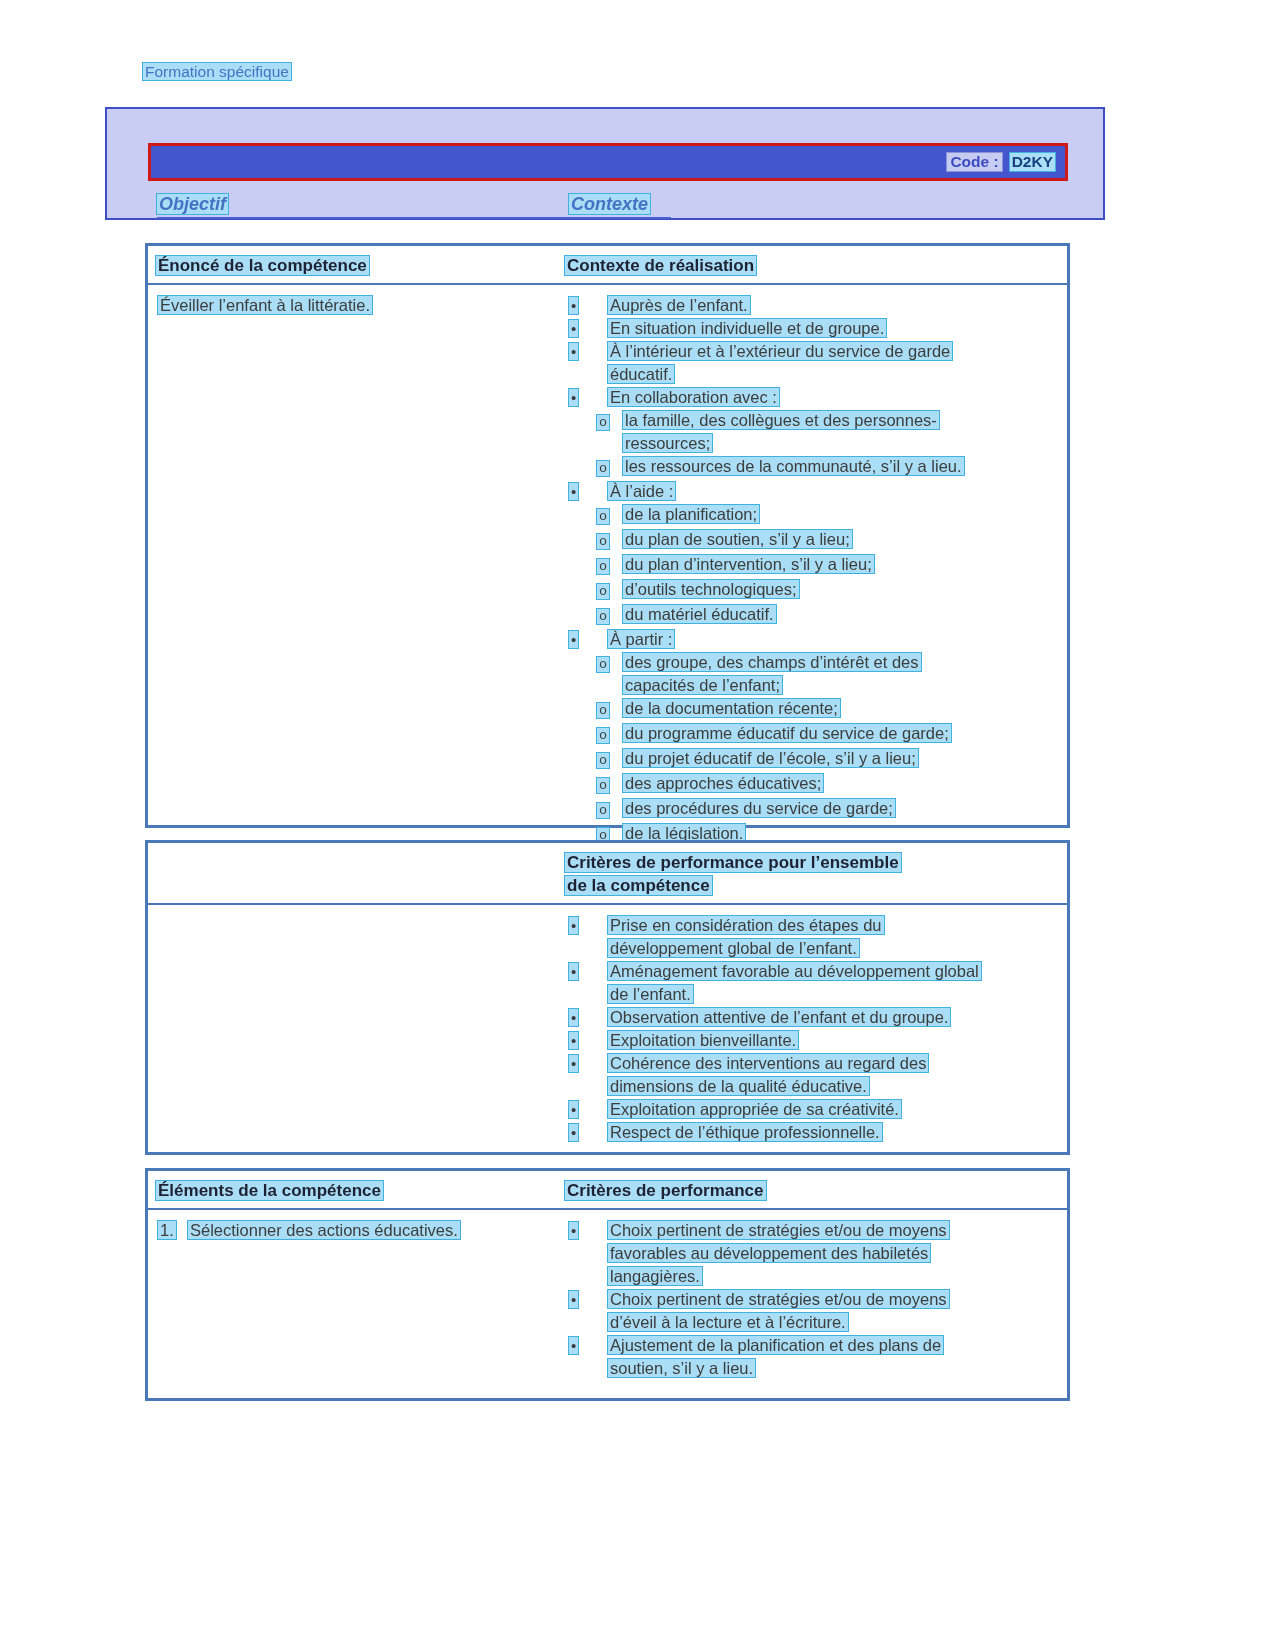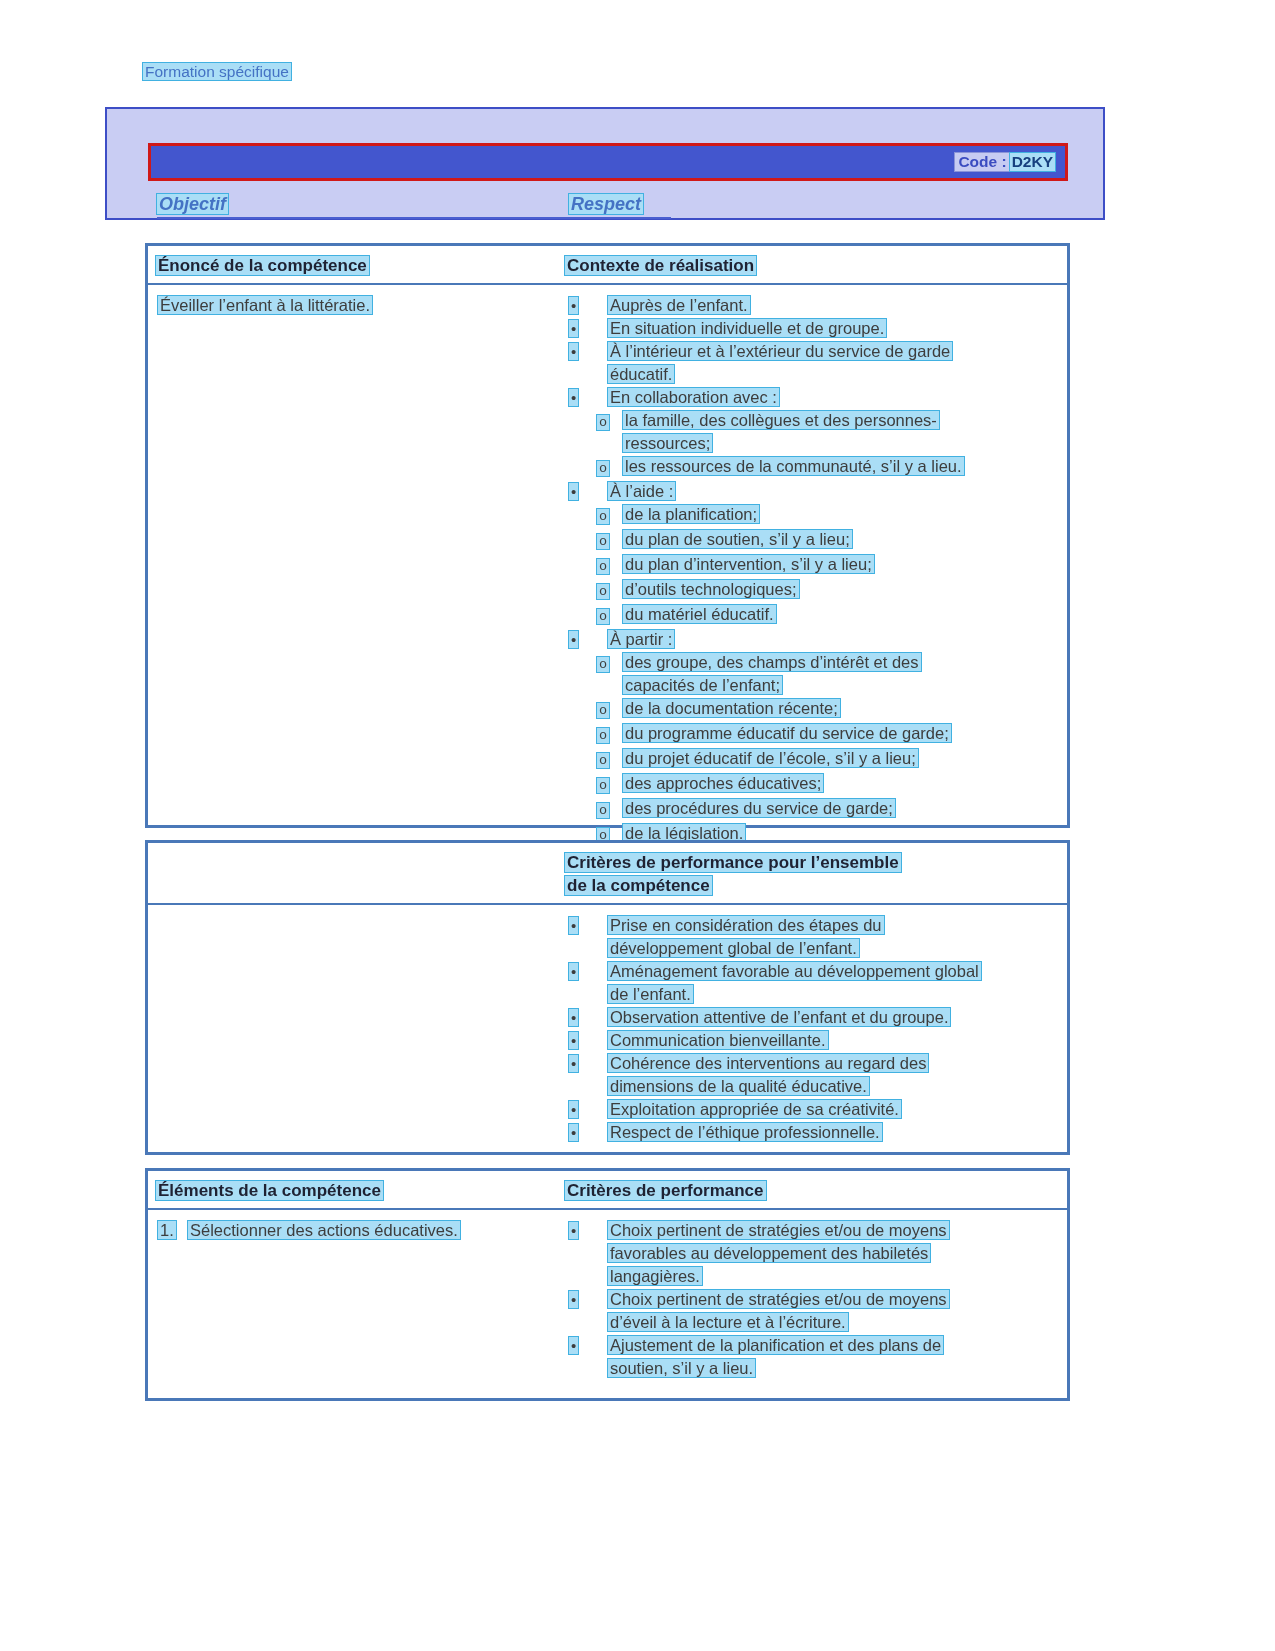--- a/index.html
+++ b/index.html
@@ -30,21 +30,21 @@
   .band {
     position: absolute; left: 105px; top: 107px;
     width: 1000px; height: 113px;
     background: #c9cdf3; border: 2px solid #3d4ec6;
   }
   .code-bar {
     position: absolute; left: 41px; top: 34px;
     width: 920px; height: 38px;
     background: #4356ce; border: 3px solid #d01818;
     display: flex; align-items: center; justify-content: flex-end;
-    padding-right: 10px; 
+    padding-right: 10px; gap: 8px;
     font-size: 15.5px; font-weight: bold;
   }
   .code-label-box { background: #c6cbf2; box-shadow: 0 0 0 1px #8a93d8; color: #3b4cc0; padding: 0 3px; }
   .code-value-box { color: #17407e; font-weight: bold; }
 
   .obj-std {
     position: absolute; left: 50px; top: 84px;
     width: 514px; height: 26px;
     border-bottom: 2px solid #4a5fd0;
   }
@@ -108,21 +108,21 @@
     <span class="hl">Formation spécifique</span>
   </div>
 
   <div class="band">
     <div class="code-bar">
       <span class="code-label-box">Code :</span>
       <span class="hl code-value-box">D2KY</span>
     </div>
     <div class="obj-std">
       <span class="os os-objectif"><span class="hl">Objectif</span></span>
-      <span class="os os-standard"><span class="hl">Respect</span></span>
+      <span class="os os-standard"><span class="hl">Contexte</span></span>
     </div>
   </div>
 
   <section class="tbl t1">
     <div class="thead">
       <div class="th"><span class="hl">Énoncé de la compétence</span></div>
       <div class="th"><span class="hl">Contexte de réalisation</span></div>
     </div>
     <div class="tbody">
       <div class="cell-left">
@@ -236,21 +236,21 @@
             <span class="blt"><span class="hl">•</span></span>
             <span class="txt"><span class="hl">Aménagement favorable au développement global
 de l’enfant.</span></span>
           </div>
         <div class="ci l1">
             <span class="blt"><span class="hl">•</span></span>
             <span class="txt"><span class="hl">Observation attentive de l’enfant et du groupe.</span></span>
           </div>
         <div class="ci l1">
             <span class="blt"><span class="hl">•</span></span>
-            <span class="txt"><span class="hl">Communication bienveillante.</span></span>
+            <span class="txt"><span class="hl">Exploitation bienveillante.</span></span>
           </div>
         <div class="ci l1">
             <span class="blt"><span class="hl">•</span></span>
             <span class="txt"><span class="hl">Cohérence des interventions au regard des
 dimensions de la qualité éducative.</span></span>
           </div>
         <div class="ci l1">
             <span class="blt"><span class="hl">•</span></span>
             <span class="txt"><span class="hl">Exploitation appropriée de sa créativité.</span></span>
           </div>

